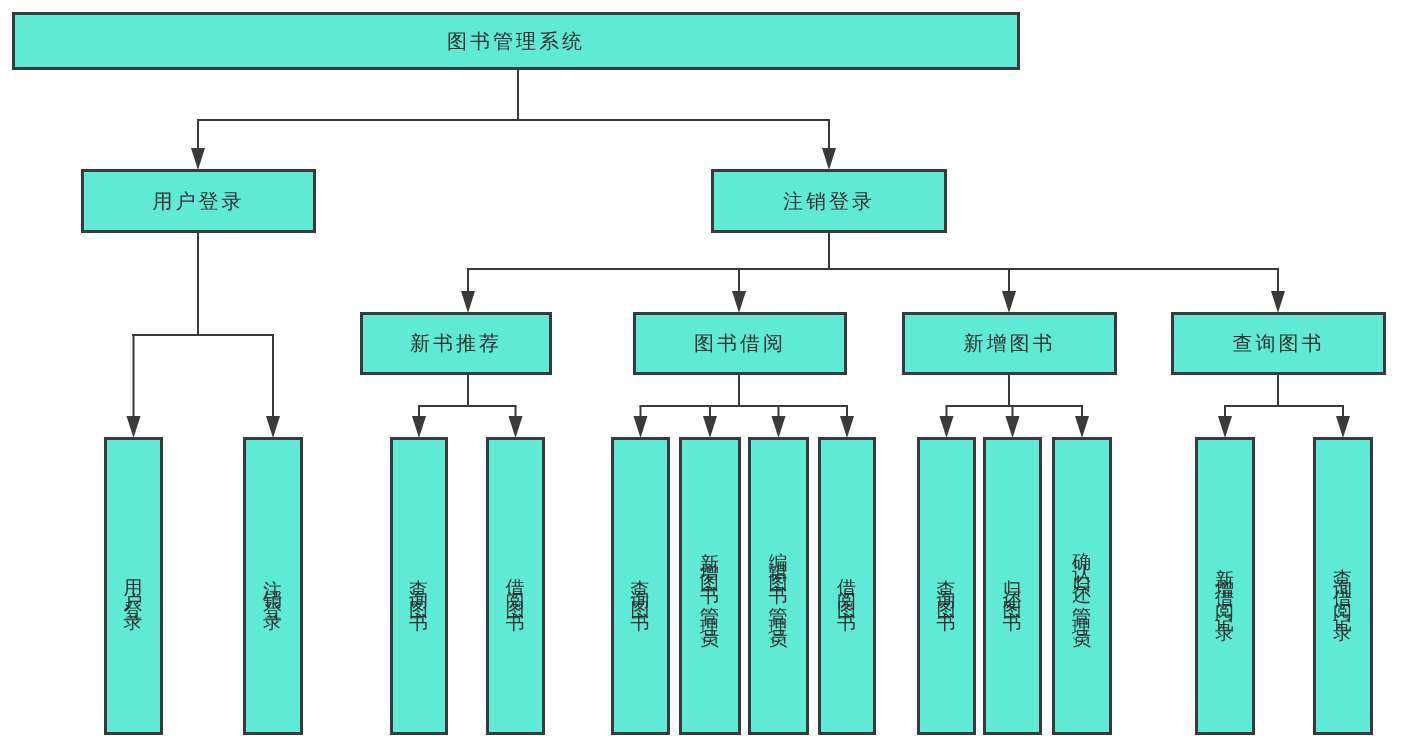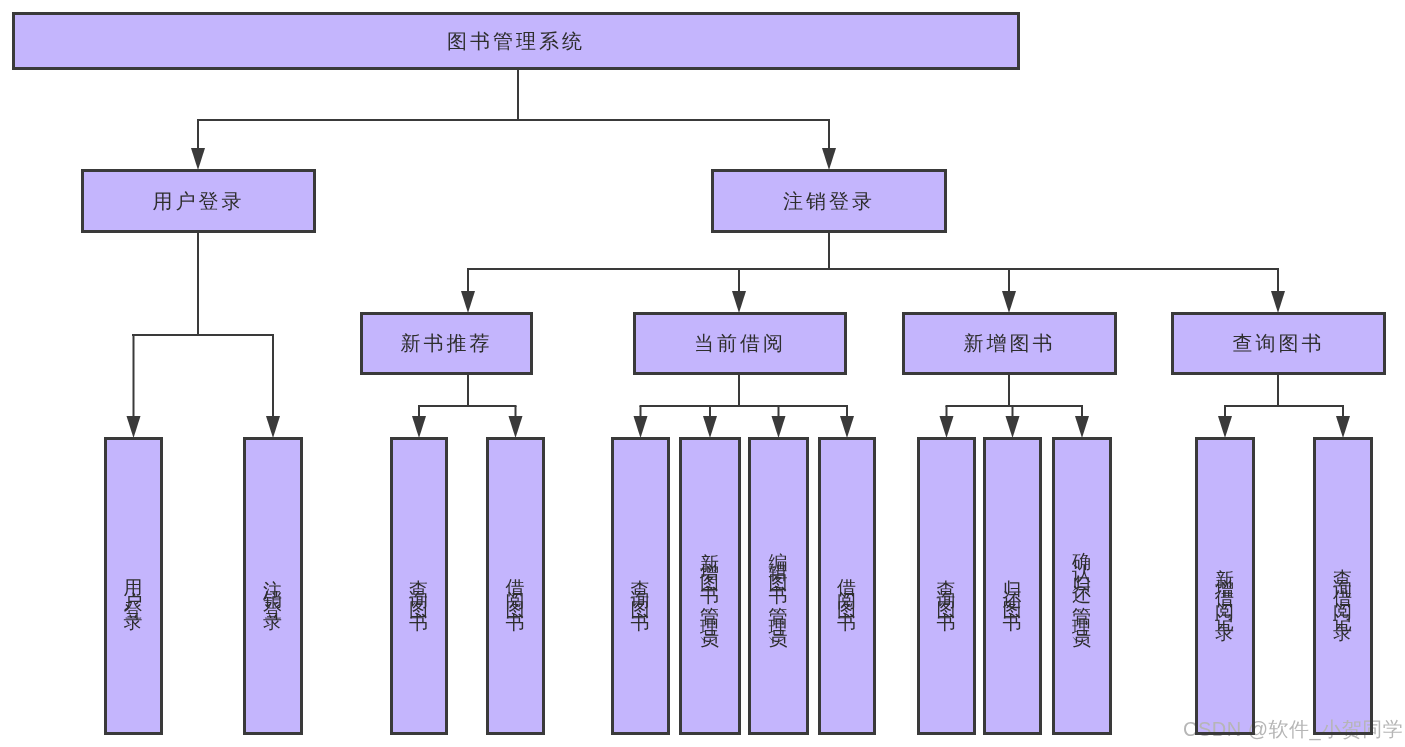--- a/index.html
+++ b/index.html
@@ -15,21 +15,21 @@
     position: absolute;
     left: 0; top: 0;
     width: 1405px; height: 747px;
     z-index: 1;
   }
   #connectors line { stroke: #3a3a3a; stroke-width: 2; }
   #connectors polygon { fill: #3a3a3a; }
   .box {
     position: absolute;
     box-sizing: border-box;
-    background: #c4b5fd;
+    background: #5eead4;
     border: 3px solid #3a3a3a;
     display: flex;
     align-items: center;
     justify-content: center;
     color: #2e2e2e;
     z-index: 2;
   }
   .box.h .lbl {
     font-size: 20px;
     letter-spacing: 3px;
@@ -139,25 +139,25 @@
     <span class="lbl">图书管理系统</span>
   </div>
 
   <div class="box h" style="left:81px;top:169px;width:235px;height:64px">
     <span class="lbl">用户登录</span>
   </div>
   <div class="box h" style="left:711px;top:169px;width:236px;height:64px">
     <span class="lbl">注销登录</span>
   </div>
 
-  <div class="box h" style="left:360px;top:312px;width:173px;height:63px">
+  <div class="box h" style="left:360px;top:312px;width:192px;height:63px">
     <span class="lbl">新书推荐</span>
   </div>
   <div class="box h" style="left:633px;top:312px;width:214px;height:63px">
-    <span class="lbl">当前借阅</span>
+    <span class="lbl">图书借阅</span>
   </div>
   <div class="box h" style="left:902px;top:312px;width:215px;height:63px">
     <span class="lbl">新增图书</span>
   </div>
   <div class="box h" style="left:1171px;top:312px;width:215px;height:63px">
     <span class="lbl">查询图书</span>
   </div>
 
   <div class="box v" style="left:104px;top:437px;width:59px;height:298px">
     <span class="lbl">用户登录</span>
@@ -196,15 +196,14 @@
     <span class="lbl">确认归还（管理员）</span>
   </div>
 
   <div class="box v" style="left:1195px;top:437px;width:60px;height:298px">
     <span class="lbl">新增借阅记录</span>
   </div>
   <div class="box v" style="left:1313px;top:437px;width:60px;height:298px">
     <span class="lbl">查询借阅记录</span>
   </div>
 
-  <div id="watermark">CSDN @软件_小贺同学</div>
 
 </div>
 
 </body></html>

